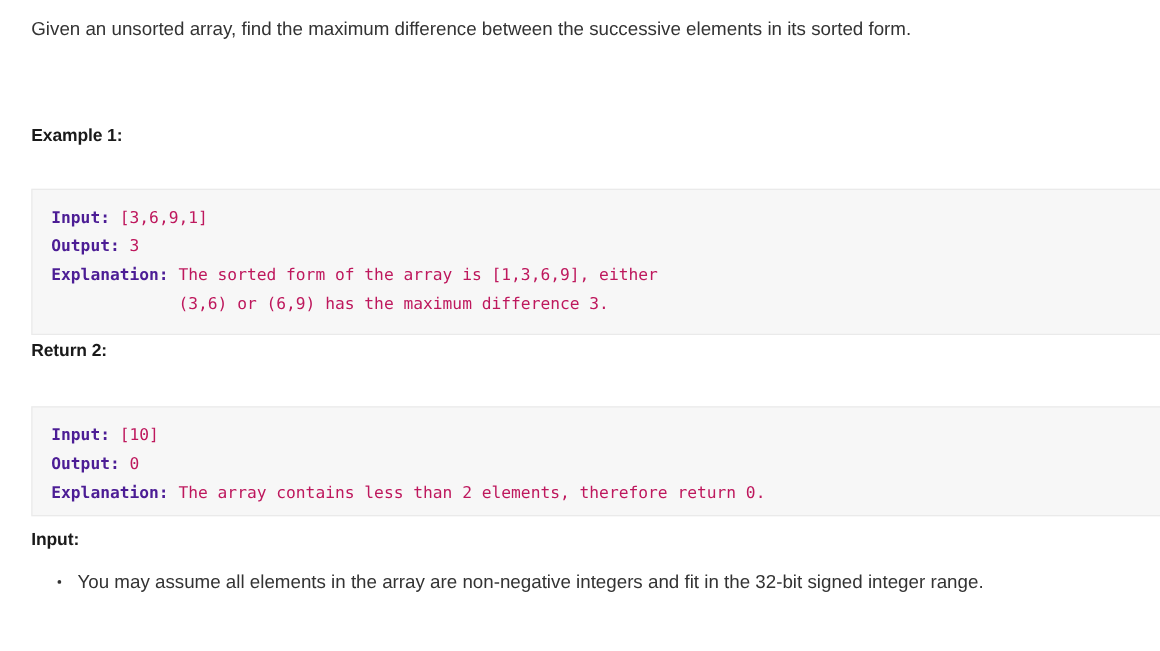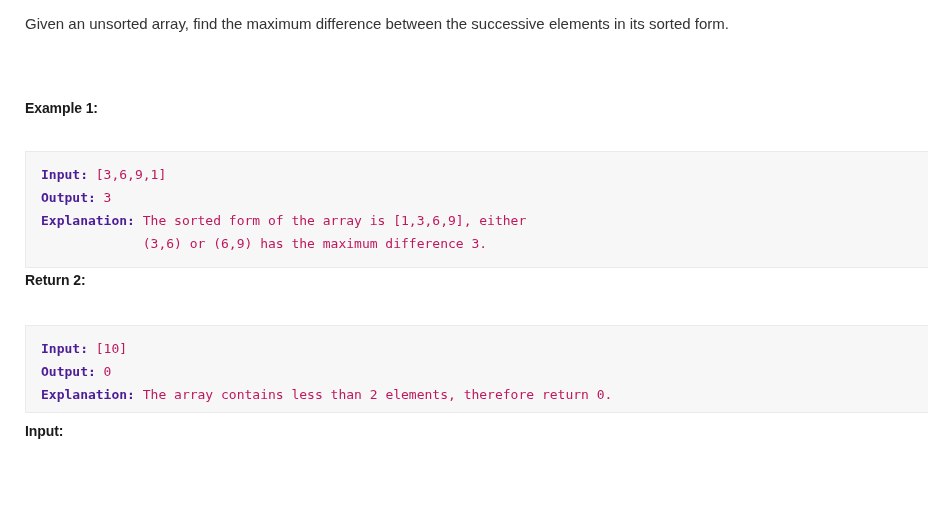--- a/index.html
+++ b/index.html
@@ -122,15 +122,16 @@
 
   <pre class="code-block code-block-1"><div class="code-line"><span class="code-label">Input:</span><span class="code-value"> [3,6,9,1]</span></div><div class="code-line"><span class="code-label">Output:</span><span class="code-value"> 3</span></div><div class="code-line"><span class="code-label">Explanation:</span><span class="code-value"> The sorted form of the array is [1,3,6,9], either</span></div><div class="code-line"><span class="code-label"></span><span class="code-value">             (3,6) or (6,9) has the maximum difference 3.</span></div></pre>
 
   <h3 class="section-heading heading-ex2">Return 2:</h3>
 
   <pre class="code-block code-block-2"><div class="code-line"><span class="code-label">Input:</span><span class="code-value"> [10]</span></div><div class="code-line"><span class="code-label">Output:</span><span class="code-value"> 0</span></div><div class="code-line"><span class="code-label">Explanation:</span><span class="code-value"> The array contains less than 2 elements, therefore return 0.</span></div></pre>
 
   <h3 class="section-heading heading-note">Input:</h3>
 
   <ul class="note-list">
+    <li>You may assume all elements in the array are non-negative integers and fit in the 32-bit signed integer range.</li>
   </ul>
 
 </div>
 
 </body></html>

